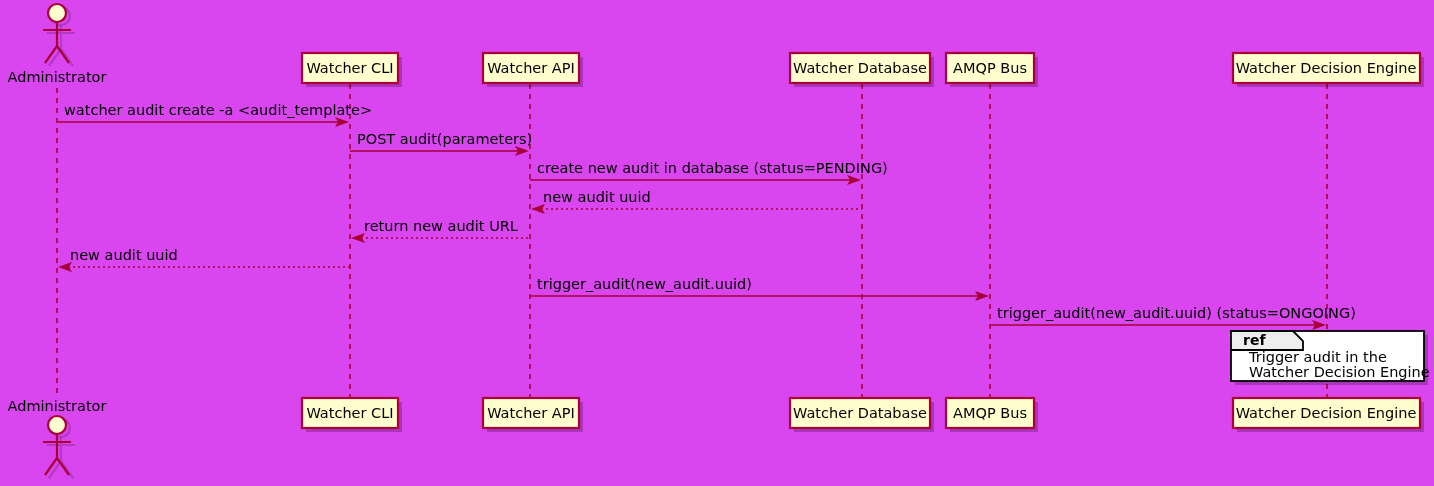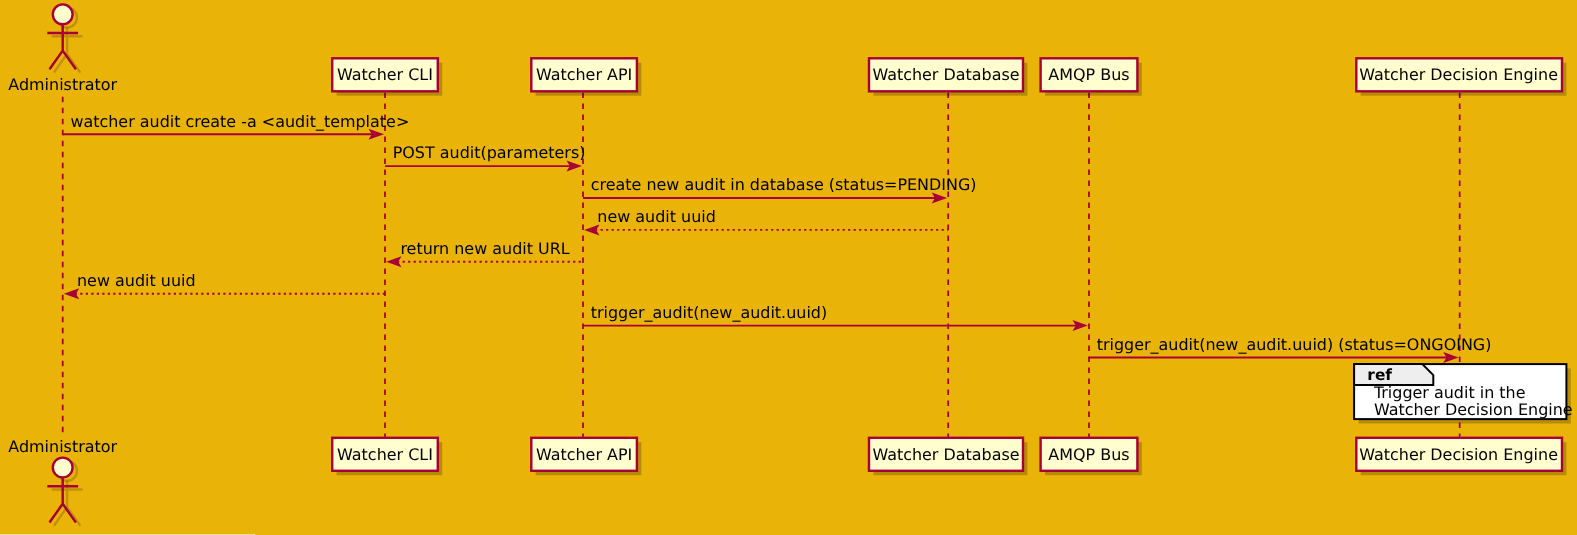--- a/index.html
+++ b/index.html
@@ -7,21 +7,21 @@
     padding: 0;
     background: #FFFFFF;
   }
   body {
     font-family: "DejaVu Sans", sans-serif;
   }
   #diagram {
     position: relative;
     width: 1434px;
     height: 486px;
-    background: #eab308;
+    background: #d946ef;
     overflow: hidden;
   }
   svg#seq {
     position: absolute;
     left: 0;
     top: 0;
     width: 1434px;
     height: 486px;
   }
   .lifeline {

